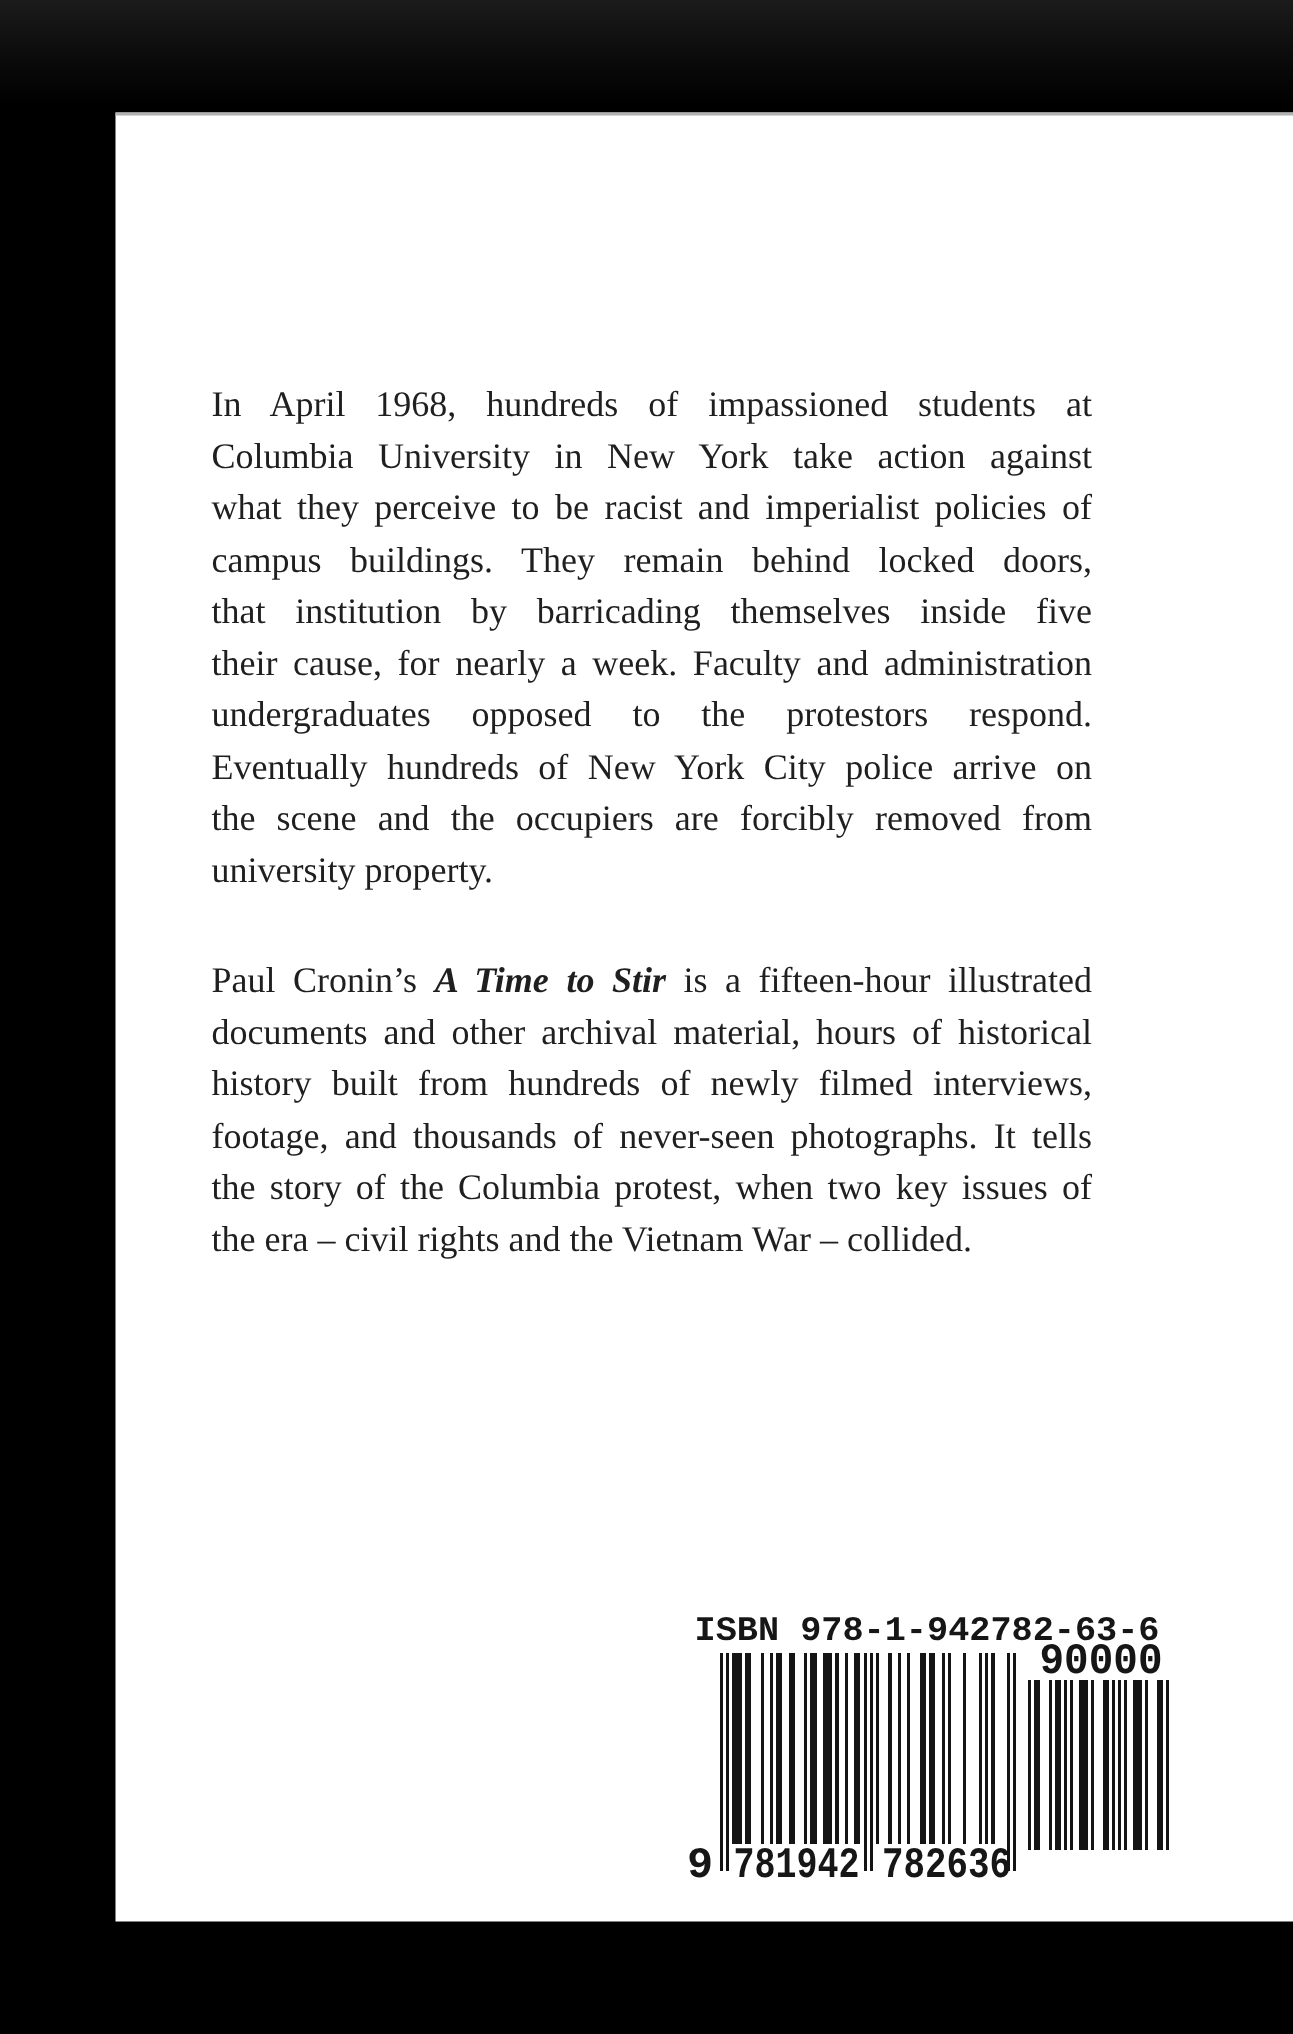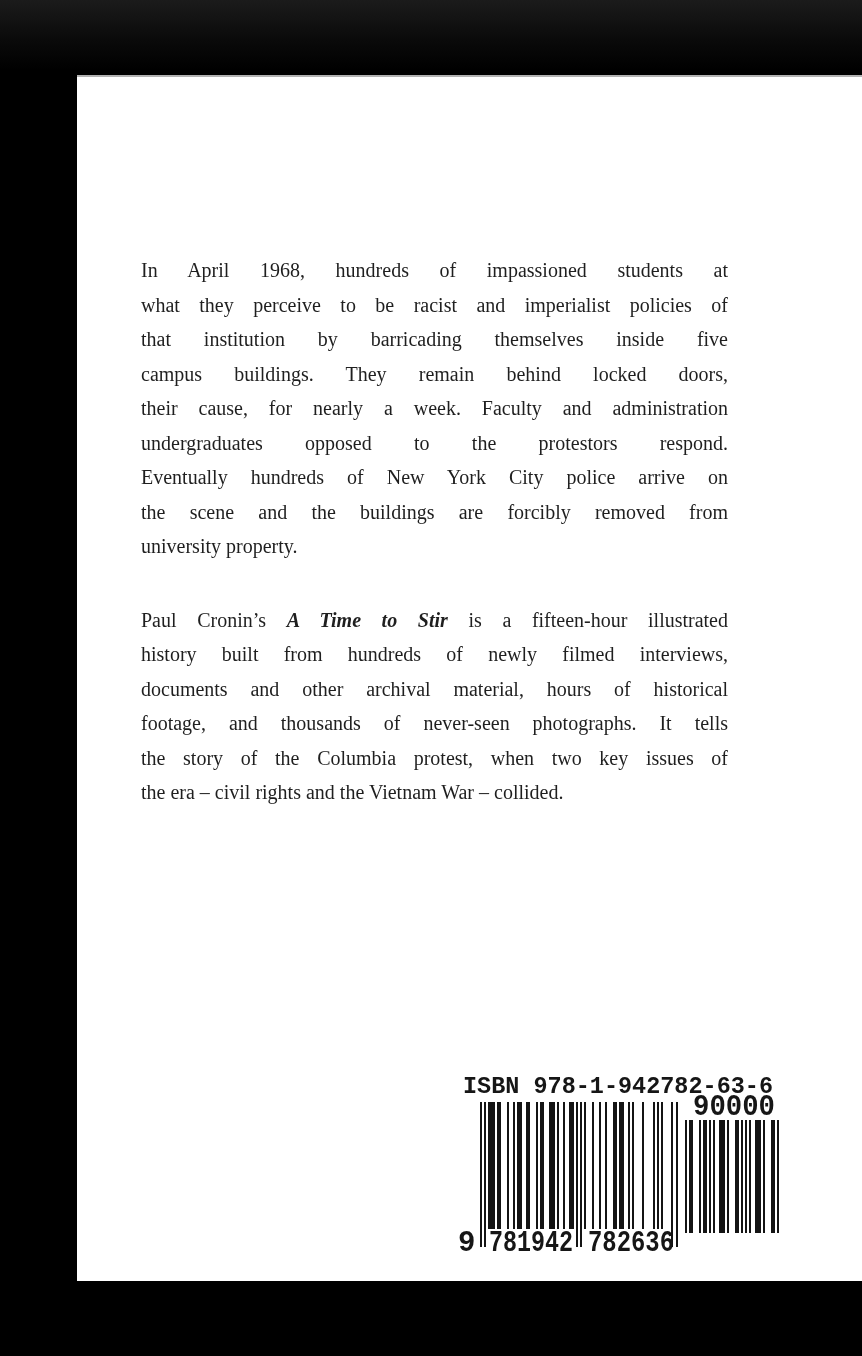--- a/index.html
+++ b/index.html
@@ -20,21 +20,21 @@
     background: #ffffff;
     border-top: 2px solid #b2b2b2;
     box-sizing: border-box;
   }
   .text-block {
     position: absolute;
     left: 64px;
     top: 176px;
     width: 587px;
     color: #1f1f1f;
-    font-size: 20px;
+    font-size: 24px;
     line-height: 34.5px;
   }
   .para { margin: 0; }
   .para + .para { margin-top: 39px; }
   .tline {
     height: 34.5px;
     text-align: justify;
     text-align-last: justify;
     white-space: normal;
   }
@@ -60,33 +60,34 @@
   .bc-bars { fill: #141414; }
 </style>
 </head>
 <body>
 
 <div class="page">
 
   <div class="text-block">
     <div class="para">
         <div class="tline"><span>In April 1968, hundreds of impassioned students at</span></div>
+        <div class="tline"><span>Columbia University in New York take action against</span></div>
         <div class="tline"><span>what they perceive to be racist and imperialist policies of</span></div>
+        <div class="tline"><span>campus buildings. They remain behind locked doors,</span></div>
         <div class="tline"><span>that institution by barricading themselves inside five</span></div>
-        <div class="tline"><span>campus buildings. They remain behind locked doors,</span></div>
         <div class="tline"><span>their cause, for nearly a week. Faculty and administration</span></div>
         <div class="tline"><span>undergraduates opposed to the protestors respond.</span></div>
         <div class="tline"><span>Eventually hundreds of New York City police arrive on</span></div>
-        <div class="tline"><span>the scene and the buildings are forcibly removed from</span></div>
+        <div class="tline"><span>the scene and the occupiers are forcibly removed from</span></div>
         <div class="tline last"><span>university property.</span></div>
       </div>
     <div class="para">
         <div class="tline"><span>Paul Cronin’s </span><i>A Time to Stir</i><span> is a fifteen-hour illustrated</span></div>
+        <div class="tline"><span>documents and other archival material, hours of historical</span></div>
         <div class="tline"><span>history built from hundreds of newly filmed interviews,</span></div>
-        <div class="tline"><span>documents and other archival material, hours of historical</span></div>
         <div class="tline"><span>footage, and thousands of never-seen photographs. It tells</span></div>
         <div class="tline"><span>the story of the Columbia protest, when two key issues of</span></div>
         <div class="tline last"><span>the era – civil rights and the Vietnam War – collided.</span></div>
       </div>
   </div>
 
   <svg class="barcode" width="326" height="186" viewBox="0 0 326 186" xmlns="http://www.w3.org/2000/svg">
     <text class="bc-isbn" x="163" y="22" text-anchor="middle" textLength="310" lengthAdjust="spacingAndGlyphs">ISBN 978-1-942782-63-6</text>
 
     <g class="bc-bars" shape-rendering="crispEdges">

